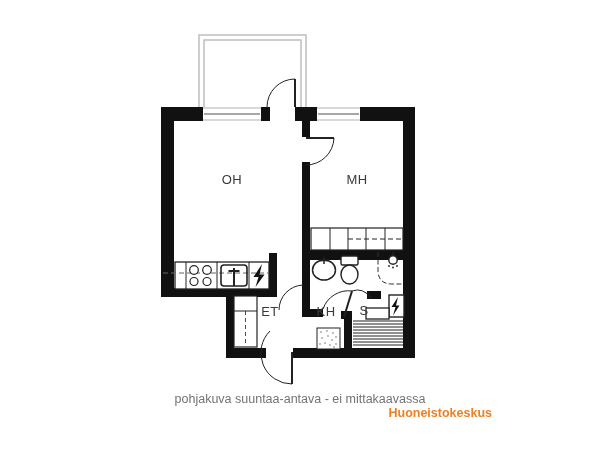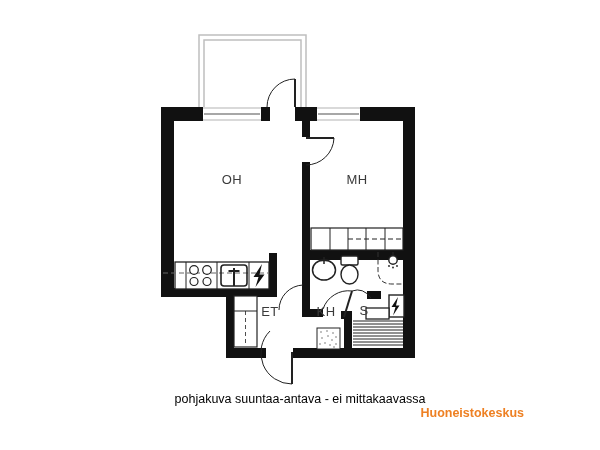--- a/index.html
+++ b/index.html
@@ -1,22 +1,22 @@
 <!DOCTYPE html>
 <html><head>
 <meta charset="utf-8">
 <style>
   html,body{margin:0;padding:0;background:#ffffff;}
   #stage{position:relative;width:600px;height:442px;background:#ffffff;overflow:hidden;
          font-family:"Liberation Sans",sans-serif;}
   #plan-svg{position:absolute;left:0;top:0;}
   .room-label{font-family:"Liberation Sans",sans-serif;font-size:13px;fill:#3a3a3a;letter-spacing:.5px;}
   .footer-line{position:absolute;left:0;width:600px;font-size:12.5px;line-height:14px;}
-  #disclaimer{top:392px;text-align:center;color:#000000;}
-  #brand{top:406px;text-align:right;padding-right:76px;box-sizing:border-box;color:#ee8023;font-weight:bold;}
+  #disclaimer{top:392px;text-align:center;color:#737373;}
+  #brand{top:406px;text-align:right;padding-right:108px;box-sizing:border-box;color:#ee8023;font-weight:bold;}
 </style>
 </head>
 <body>
 
 <div id="stage">
   <svg id="plan-svg" width="600" height="450" viewBox="0 0 600 450">
 
     <g stroke="#bfbfbf" stroke-width="1.5" fill="none">
       <path d="M 199 108 L 199 35 L 306 35 L 306 108"></path>
       <path d="M 204 108 L 204 40 L 301 40 L 301 108"></path>

